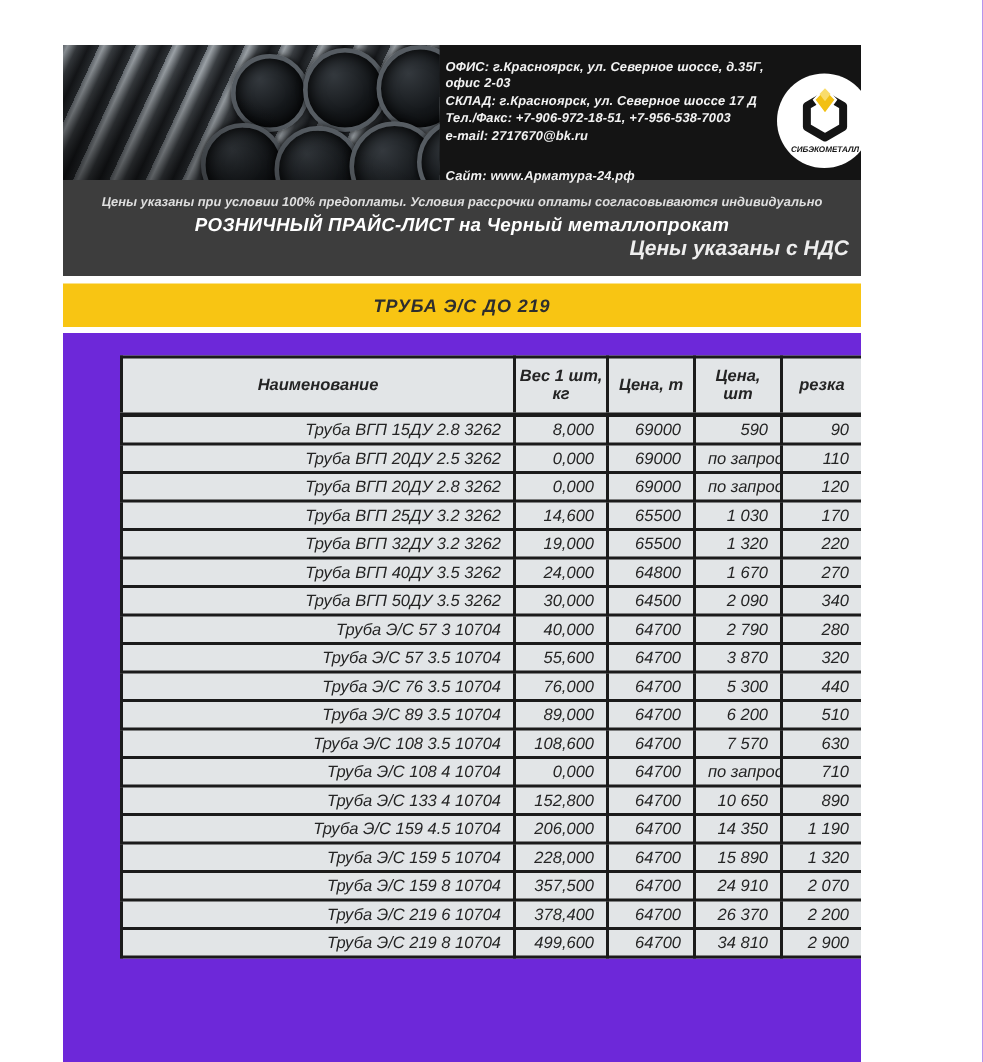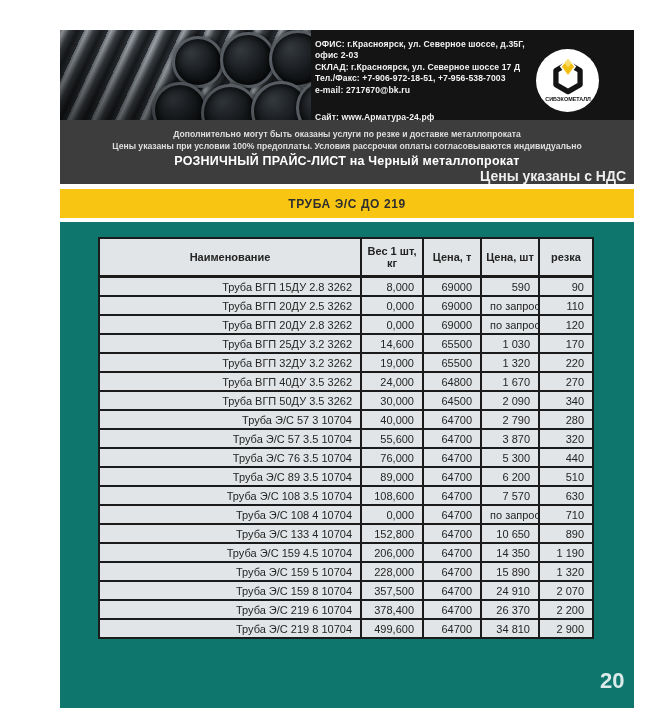--- a/index.html
+++ b/index.html
@@ -2,21 +2,21 @@
 <html><head>
 <meta charset="utf-8">
 <style>
   html,body{margin:0;padding:0;}
   body{
     width:655px;height:708px;position:relative;overflow:hidden;
     background:#ffffff;
     font-family:"Liberation Sans",sans-serif;
     -webkit-font-smoothing:antialiased;
   }
-  .page{position:absolute;left:60px;top:30px;width:574px;}
+  .page{position:absolute;left:42px;top:30px;width:532px;font-style:italic;}
 
   
   .header{height:90px;background:#141414;position:relative;}
   .photo{
     position:absolute;left:0;top:0;width:251px;height:90px;overflow:hidden;
     background:
       repeating-linear-gradient(115deg,
         #6a7076 0px, #9aa0a5 3px, #3a3e42 9px, #17191c 16px, #2c3034 22px),
       linear-gradient(105deg,#3a3e42 0%,#23262a 60%,#131313 100%);
   }
@@ -54,21 +54,21 @@
   .gap5{height:5px;background:#ffffff;}
   .gap4{height:4px;background:#ffffff;}
 
   
   .banner{
     height:29px;background:#f8c513;display:flex;align-items:center;justify-content:center;
     font-size:12px;font-weight:bold;color:#2e2e2e;letter-spacing:.6px;
   }
 
   
-  .sheet{height:486px;background:#0f766e;position:relative;overflow:hidden;}
+  .sheet{height:486px;background:#6d28d9;position:relative;overflow:hidden;}
   table.price{
     border-collapse:collapse;margin:15px 0 0 38px;
     background:#e2e5e7;table-layout:fixed;width:494px;
   }
   table.price th, table.price td{
     border:2px solid #1b1b1b;color:#242424;
     font-family:"Liberation Sans",sans-serif;
   }
   table.price th{
     font-size:11px;font-weight:bold;text-align:center;
@@ -120,21 +120,20 @@
       <svg width="58" height="58" viewBox="0 0 60 60">
         <polygon points="30,12 42.5,19.2 42.5,33.8 30,41 17.5,33.8 17.5,19.2" fill="none" stroke="#141414" stroke-width="5.5" stroke-linejoin="round"></polygon>
         <polygon points="30,7 37.5,15 30,25 22.5,15" fill="#f2c012" stroke="#ffffff" stroke-width="1.6"></polygon>
         <polygon points="30,7 33.8,11 30,16 26.2,11" fill="#f9dc6a"></polygon>
         <text x="30" y="51" text-anchor="middle" font-family="Liberation Sans, sans-serif" font-size="5.6" font-weight="bold" fill="#141414" id="logo-text-svg">СИБЭКОМЕТАЛЛ</text>
       </svg>
     </div>
   </div>
 
   <div class="infobar">
-    <div class="small-line">Дополнительно могут быть оказаны услуги по резке и доставке металлопроката</div>
     <div class="small-line">Цены указаны при условии 100% предоплаты. Условия рассрочки оплаты согласовываются индивидуально</div>
     <div class="title">РОЗНИЧНЫЙ ПРАЙС-ЛИСТ на Черный металлопрокат</div>
     <div class="vat">Цены указаны с НДС</div>
   </div>
 
   <div class="gap5"></div>
 
   <div class="banner">ТРУБА Э/С ДО 219</div>
 
   <div class="gap4"></div>

